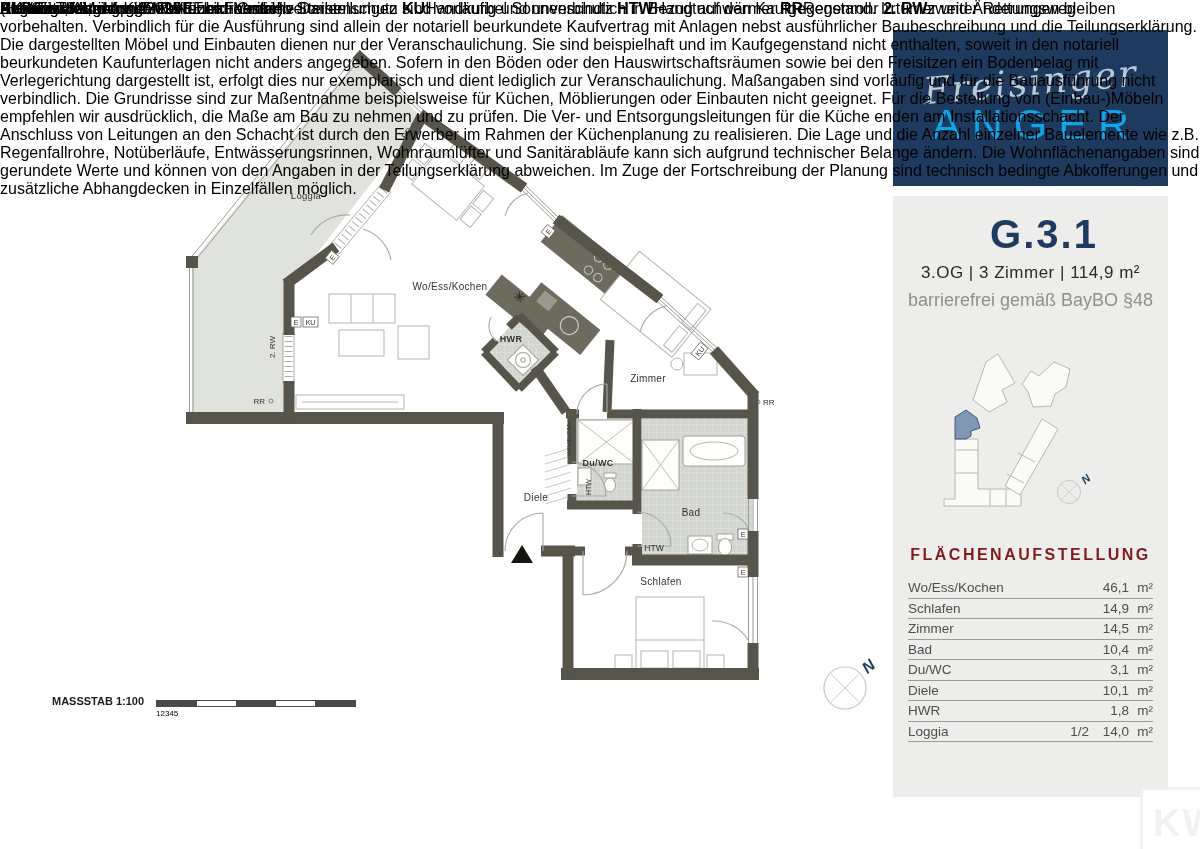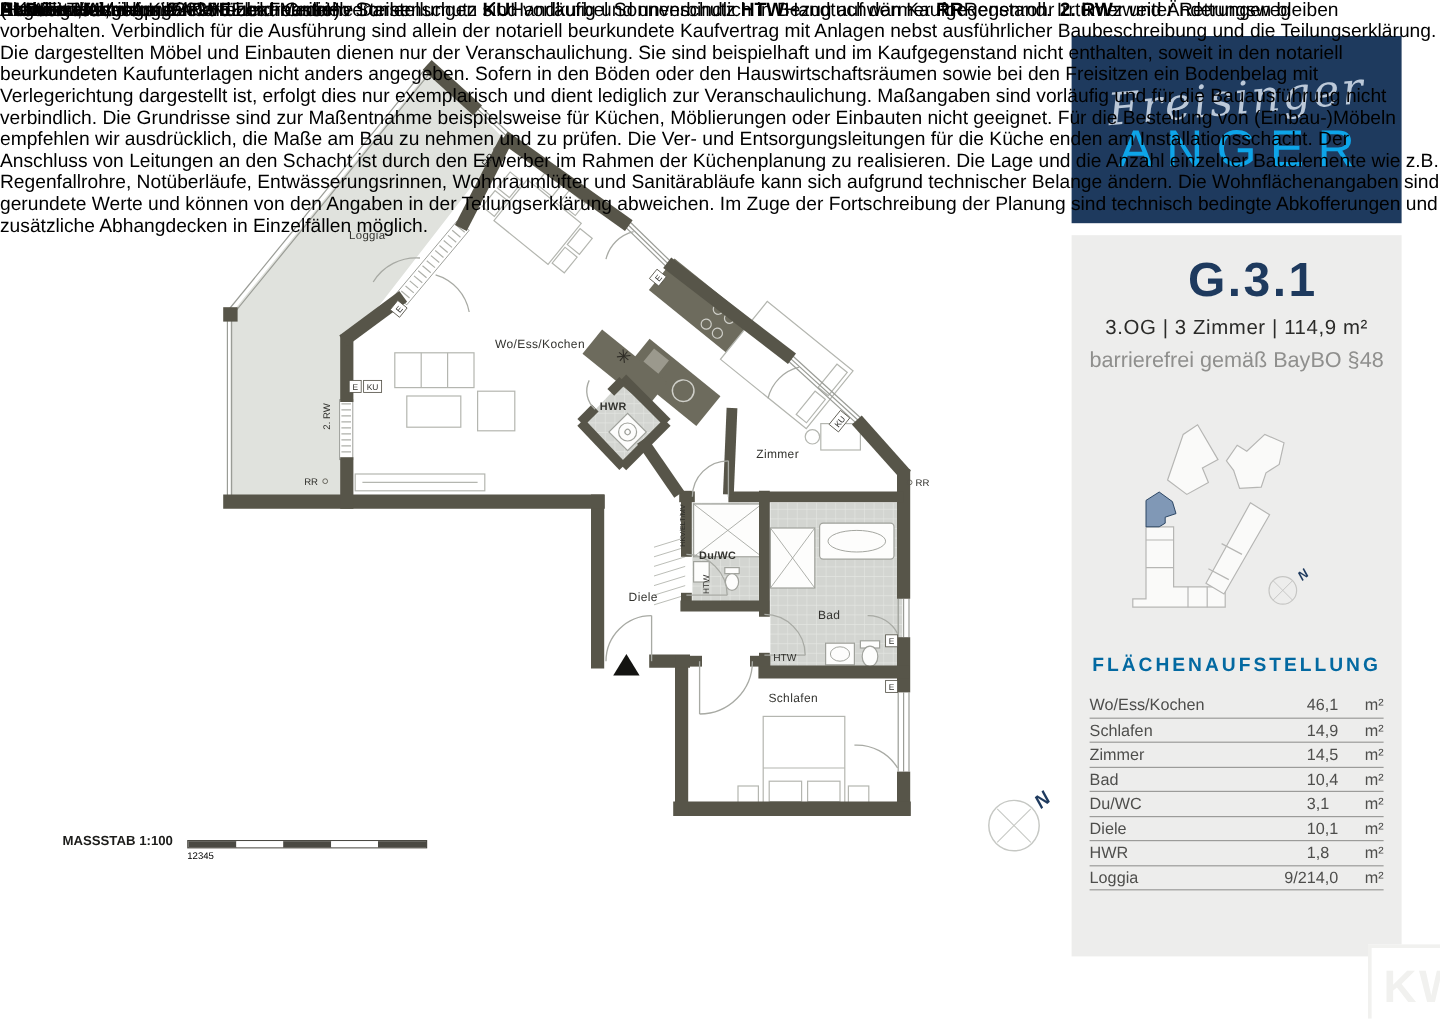--- a/index.html
+++ b/index.html
@@ -18,27 +18,27 @@
               padding-left:11px;color:#0ea5e9;}
   .panel{left:893px;top:196px;width:275px;height:601px;background:#ededec;}
   .unit-id{position:absolute;top:16px;width:100%;text-align:center;font-size:40px;
            font-weight:bold;color:#1e3a5e;letter-spacing:2px;padding-left:27px;}
   .unit-specs{position:absolute;top:67px;width:100%;text-align:center;font-size:17px;
               font-weight:normal;color:#2b2b29;letter-spacing:.5px;}
   .unit-access{position:absolute;top:94px;width:100%;text-align:center;font-size:18px;
                color:#8f8f8d;}
   .siteplan{position:absolute;top:144px;left:0;}
   .area-heading{position:absolute;top:350px;width:100%;text-align:center;font-size:16px;
-                font-weight:bold;letter-spacing:2.5px;color:#0369a1;}
+                font-weight:bold;letter-spacing:2.5px;color:#7f1d1d;}
   .area-table{position:absolute;top:382px;left:15px;right:15px;}
   .arow{display:flex;align-items:center;height:20.5px;border-bottom:1px solid #9b9b99;
         font-size:13.5px;color:#4e4e4c;}
   .arow .lbl{flex:1;}
   .arow .frac{width:30px;text-align:right;}
-  .arow .val{width:40px;}
+  .arow .val{width:40px;text-align:right;}
   .arow .unit{width:24px;text-align:right;}
 
   .kw-badge{left:1140px;top:787px;width:80px;height:72px;border:3px solid #f1f1ef;
             color:#f1f1ef;font-size:38px;font-weight:bold;display:flex;align-items:center;
             padding-left:10px;letter-spacing:2px;background:#fff;}
 
   
   .massstab{left:52px;top:695px;font-size:11px;font-weight:bold;color:#1c1c1a;}
   .scalebar{left:156px;top:700px;width:200px;height:7px;border:1px solid #4a4943;display:flex;}
   .scalebar div{flex:1;}
@@ -413,21 +413,21 @@
           <span class="unit">m²</span>
       </div>
       <div class="arow">
         <span class="lbl">HWR</span>
           <span class="frac"></span>
           <span class="val">1,8</span>
           <span class="unit">m²</span>
       </div>
       <div class="arow">
         <span class="lbl">Loggia</span>
-          <span class="frac">9/2</span>
+          <span class="frac">1/2</span>
           <span class="val">14,0</span>
           <span class="unit">m²</span>
       </div>
     </div>
   </div>
 
   <div class="abs kw-badge">KW</div>
 
   <div class="abs massstab">MASSSTAB 1:100</div>
   <div class="abs scalebar">

